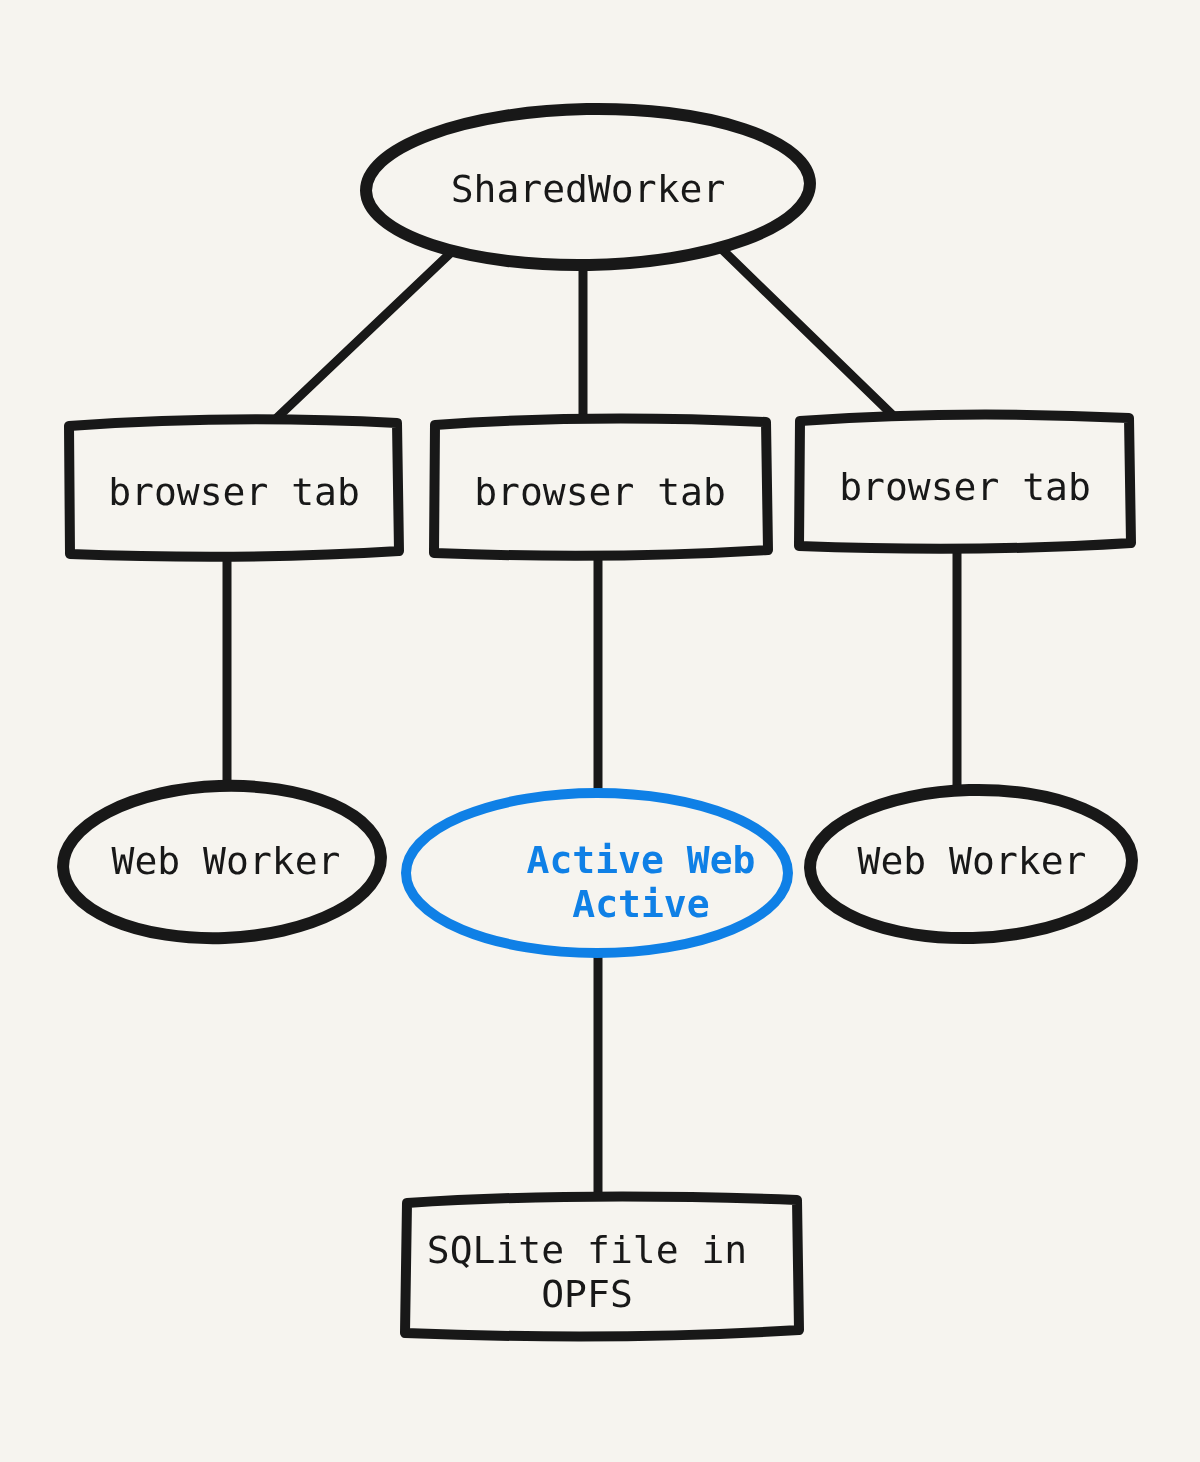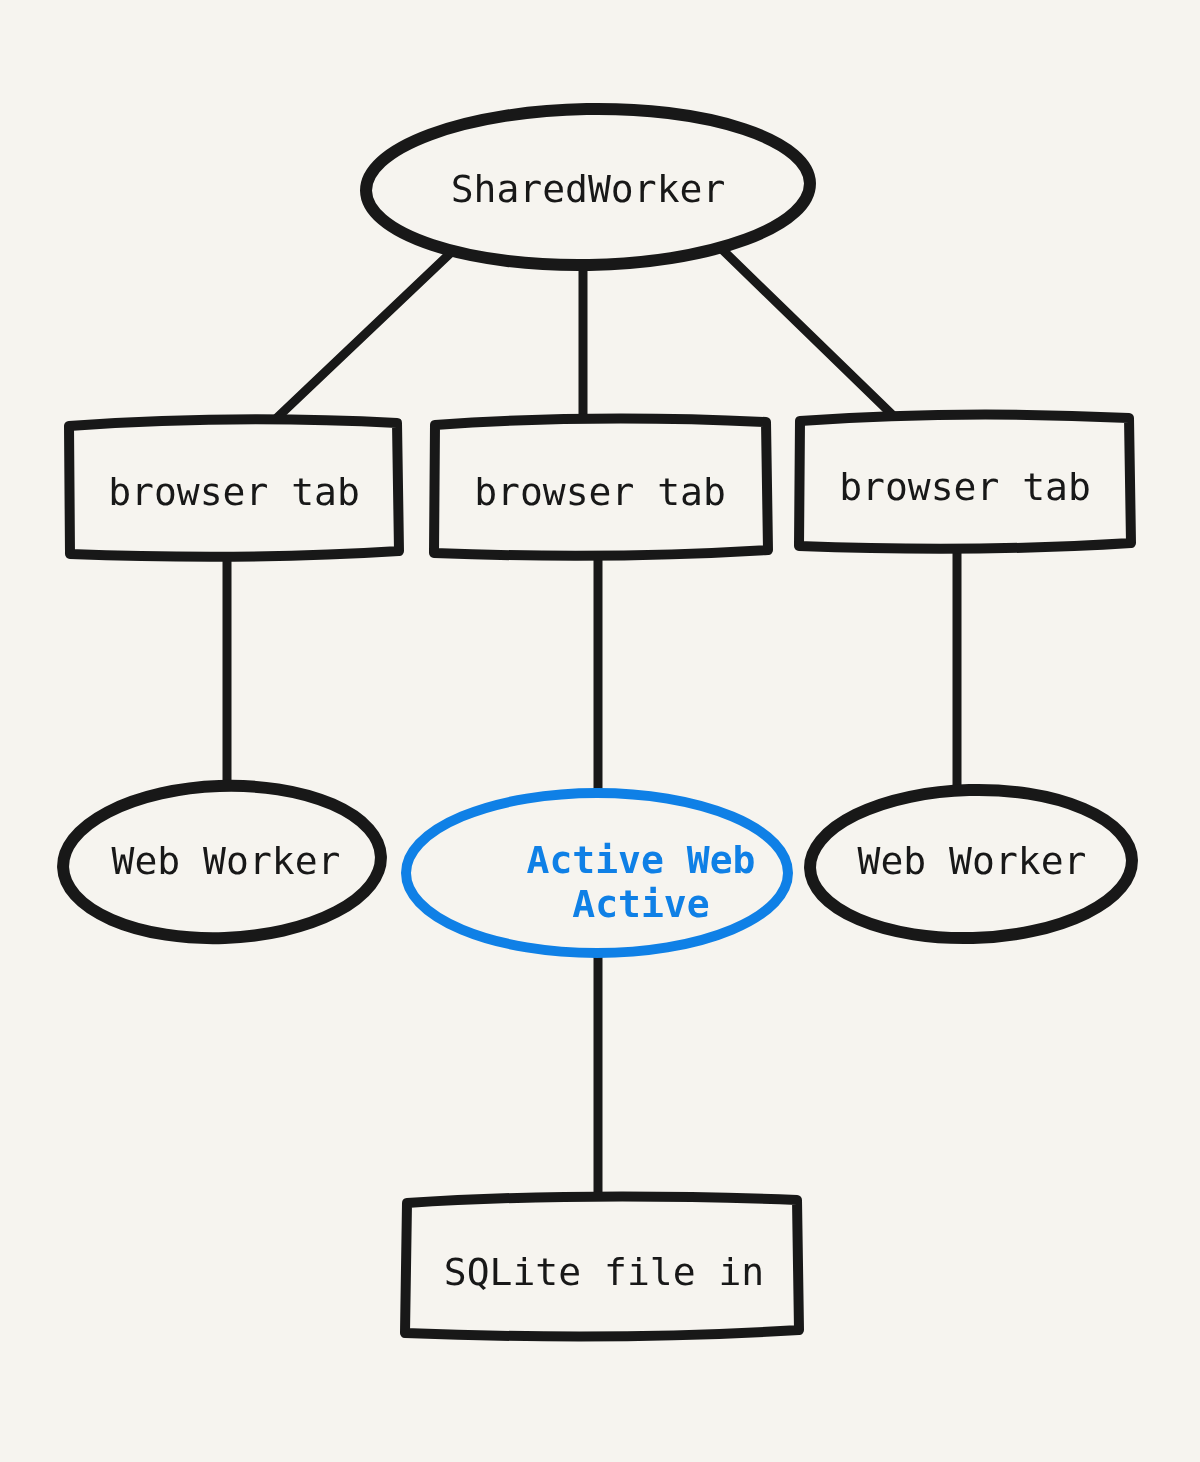--- a/index.html
+++ b/index.html
@@ -90,17 +90,18 @@
 
   <div class="label" style="left:226px; top:861px;">Web Worker</div>
 
   <div class="label accent" style="left:597px; top:882px;margin-left:44px;">
     <span class="line">Active Web</span>
     <span class="line">Active</span>
   </div>
 
   <div class="label" style="left:972px; top:861px;">Web Worker</div>
 
-  <div class="label" style="left:604px; top:1272px;">
+  <div class="label" style="left:587px; top:1272px;">
     <span class="line">SQLite file in</span>
+    <span class="line">OPFS</span>
   </div>
 
 </div>
 
 </body></html>

